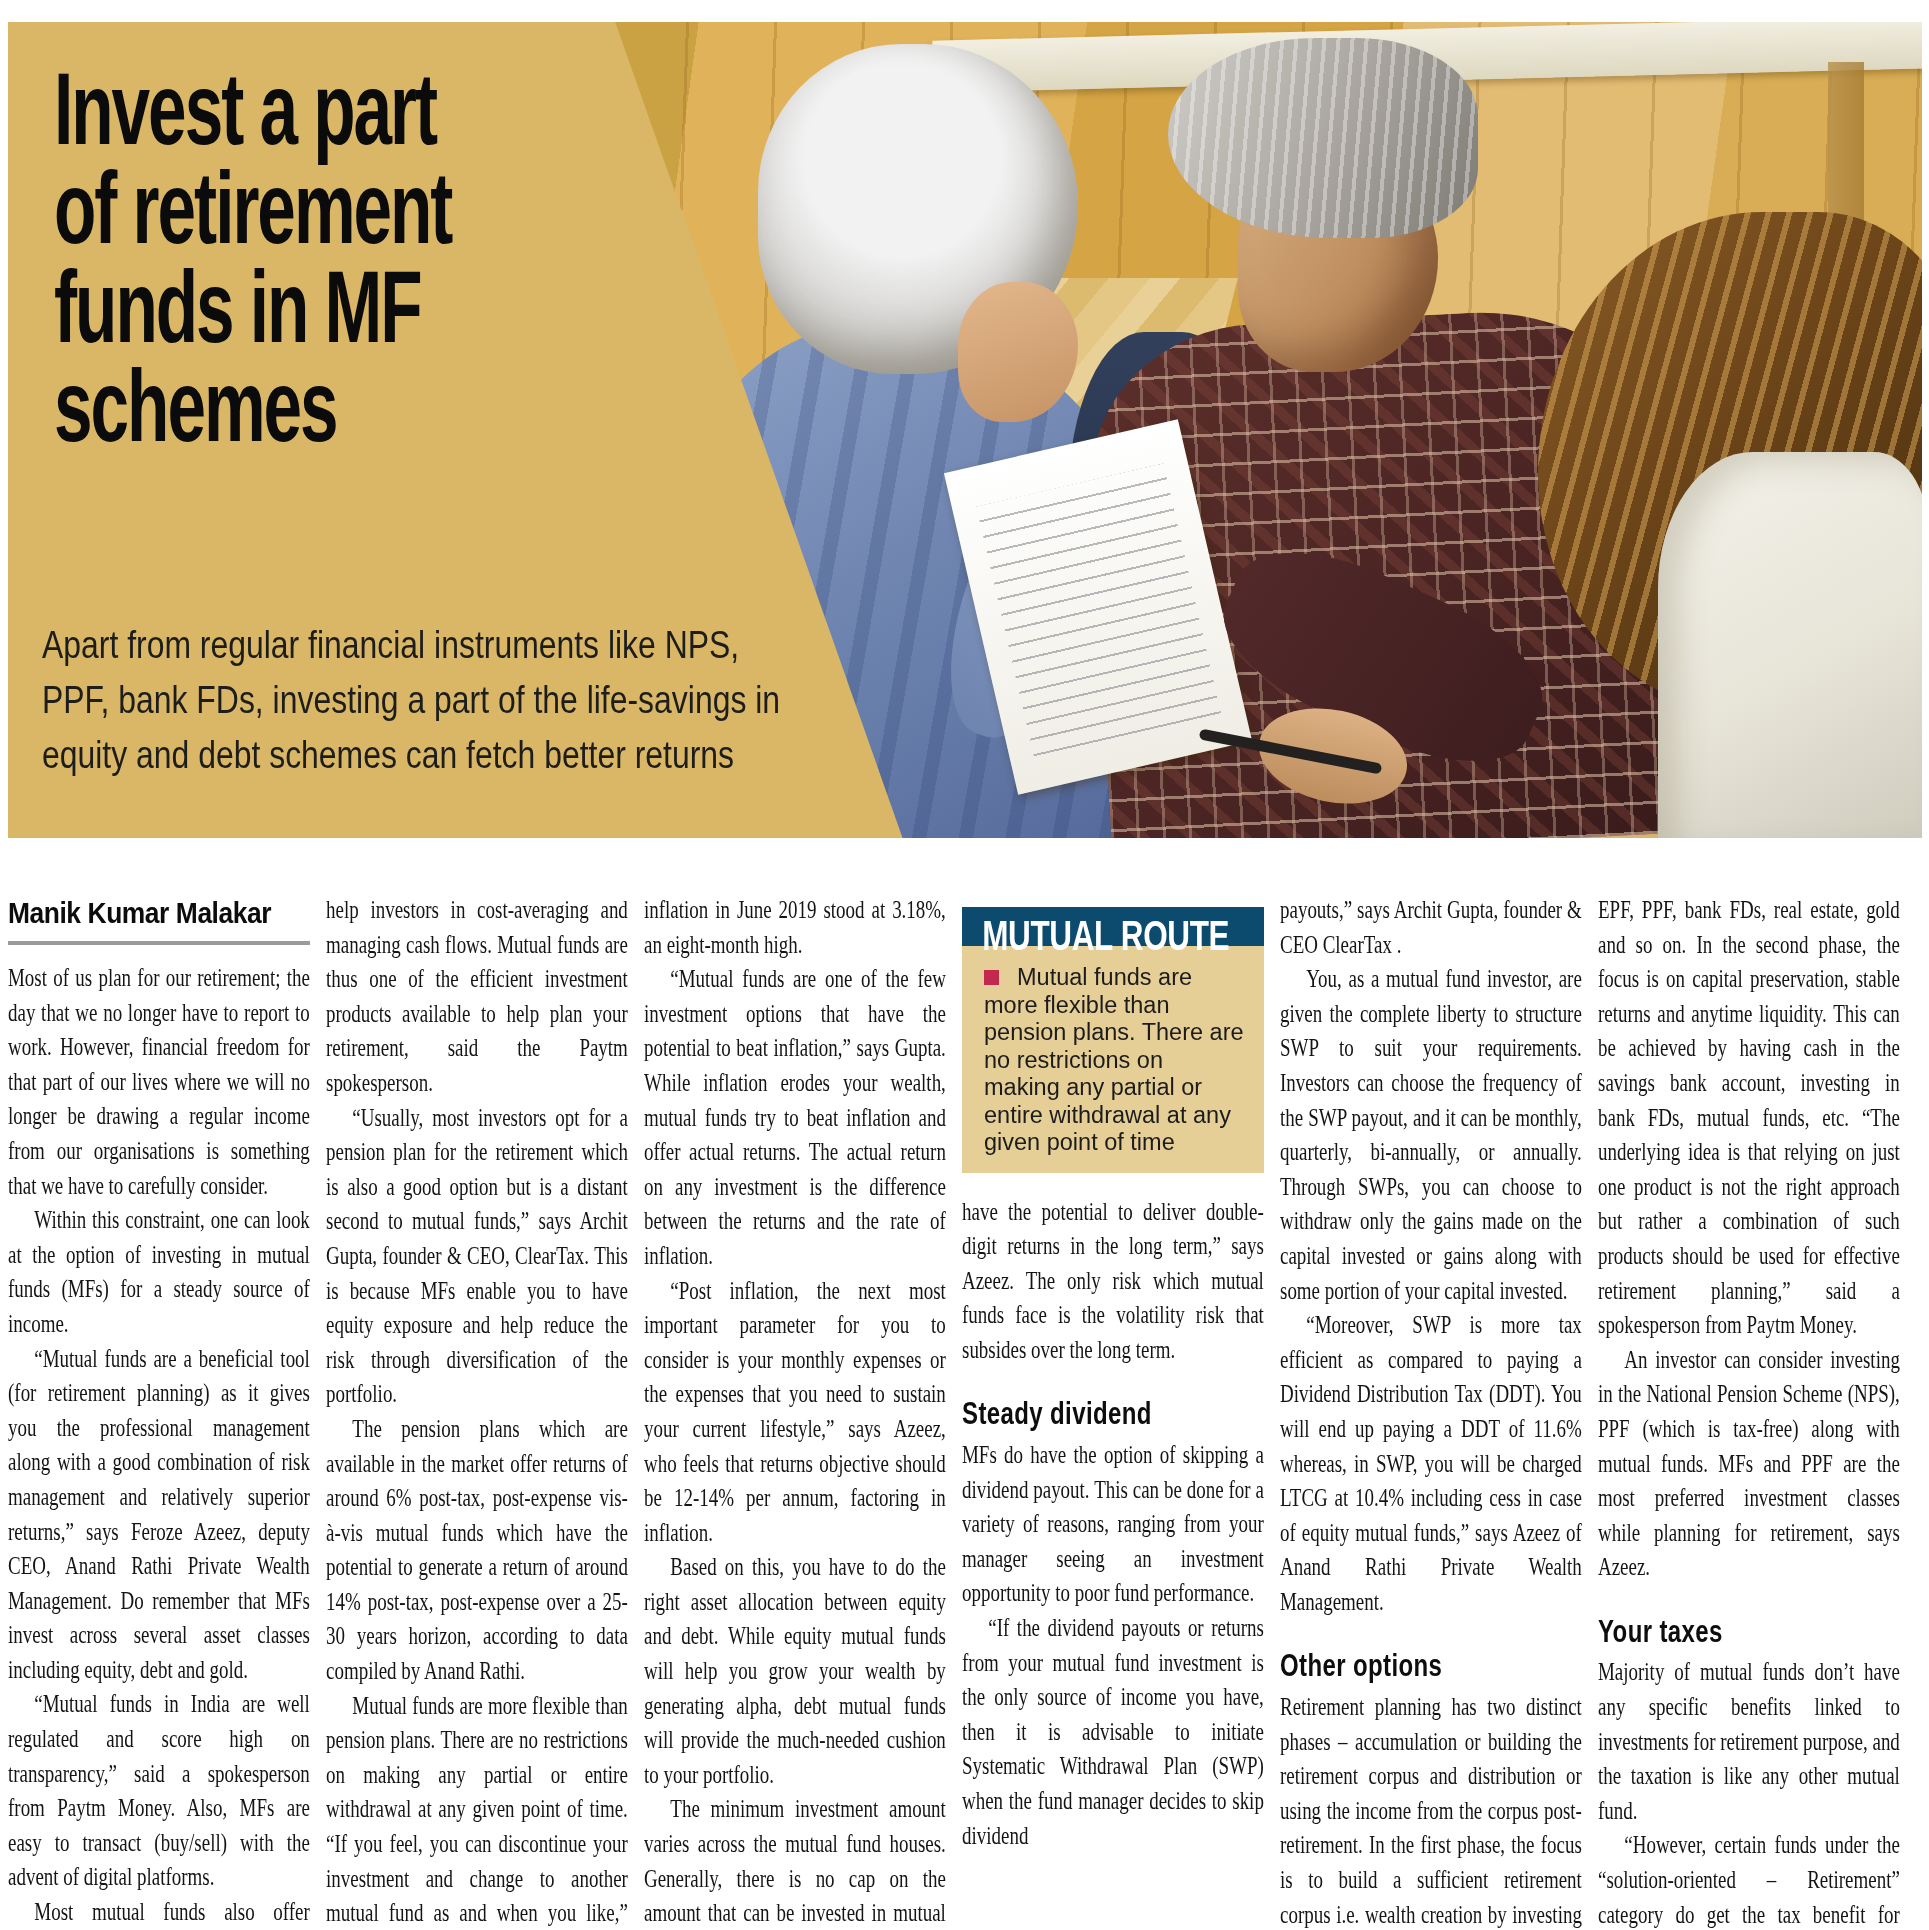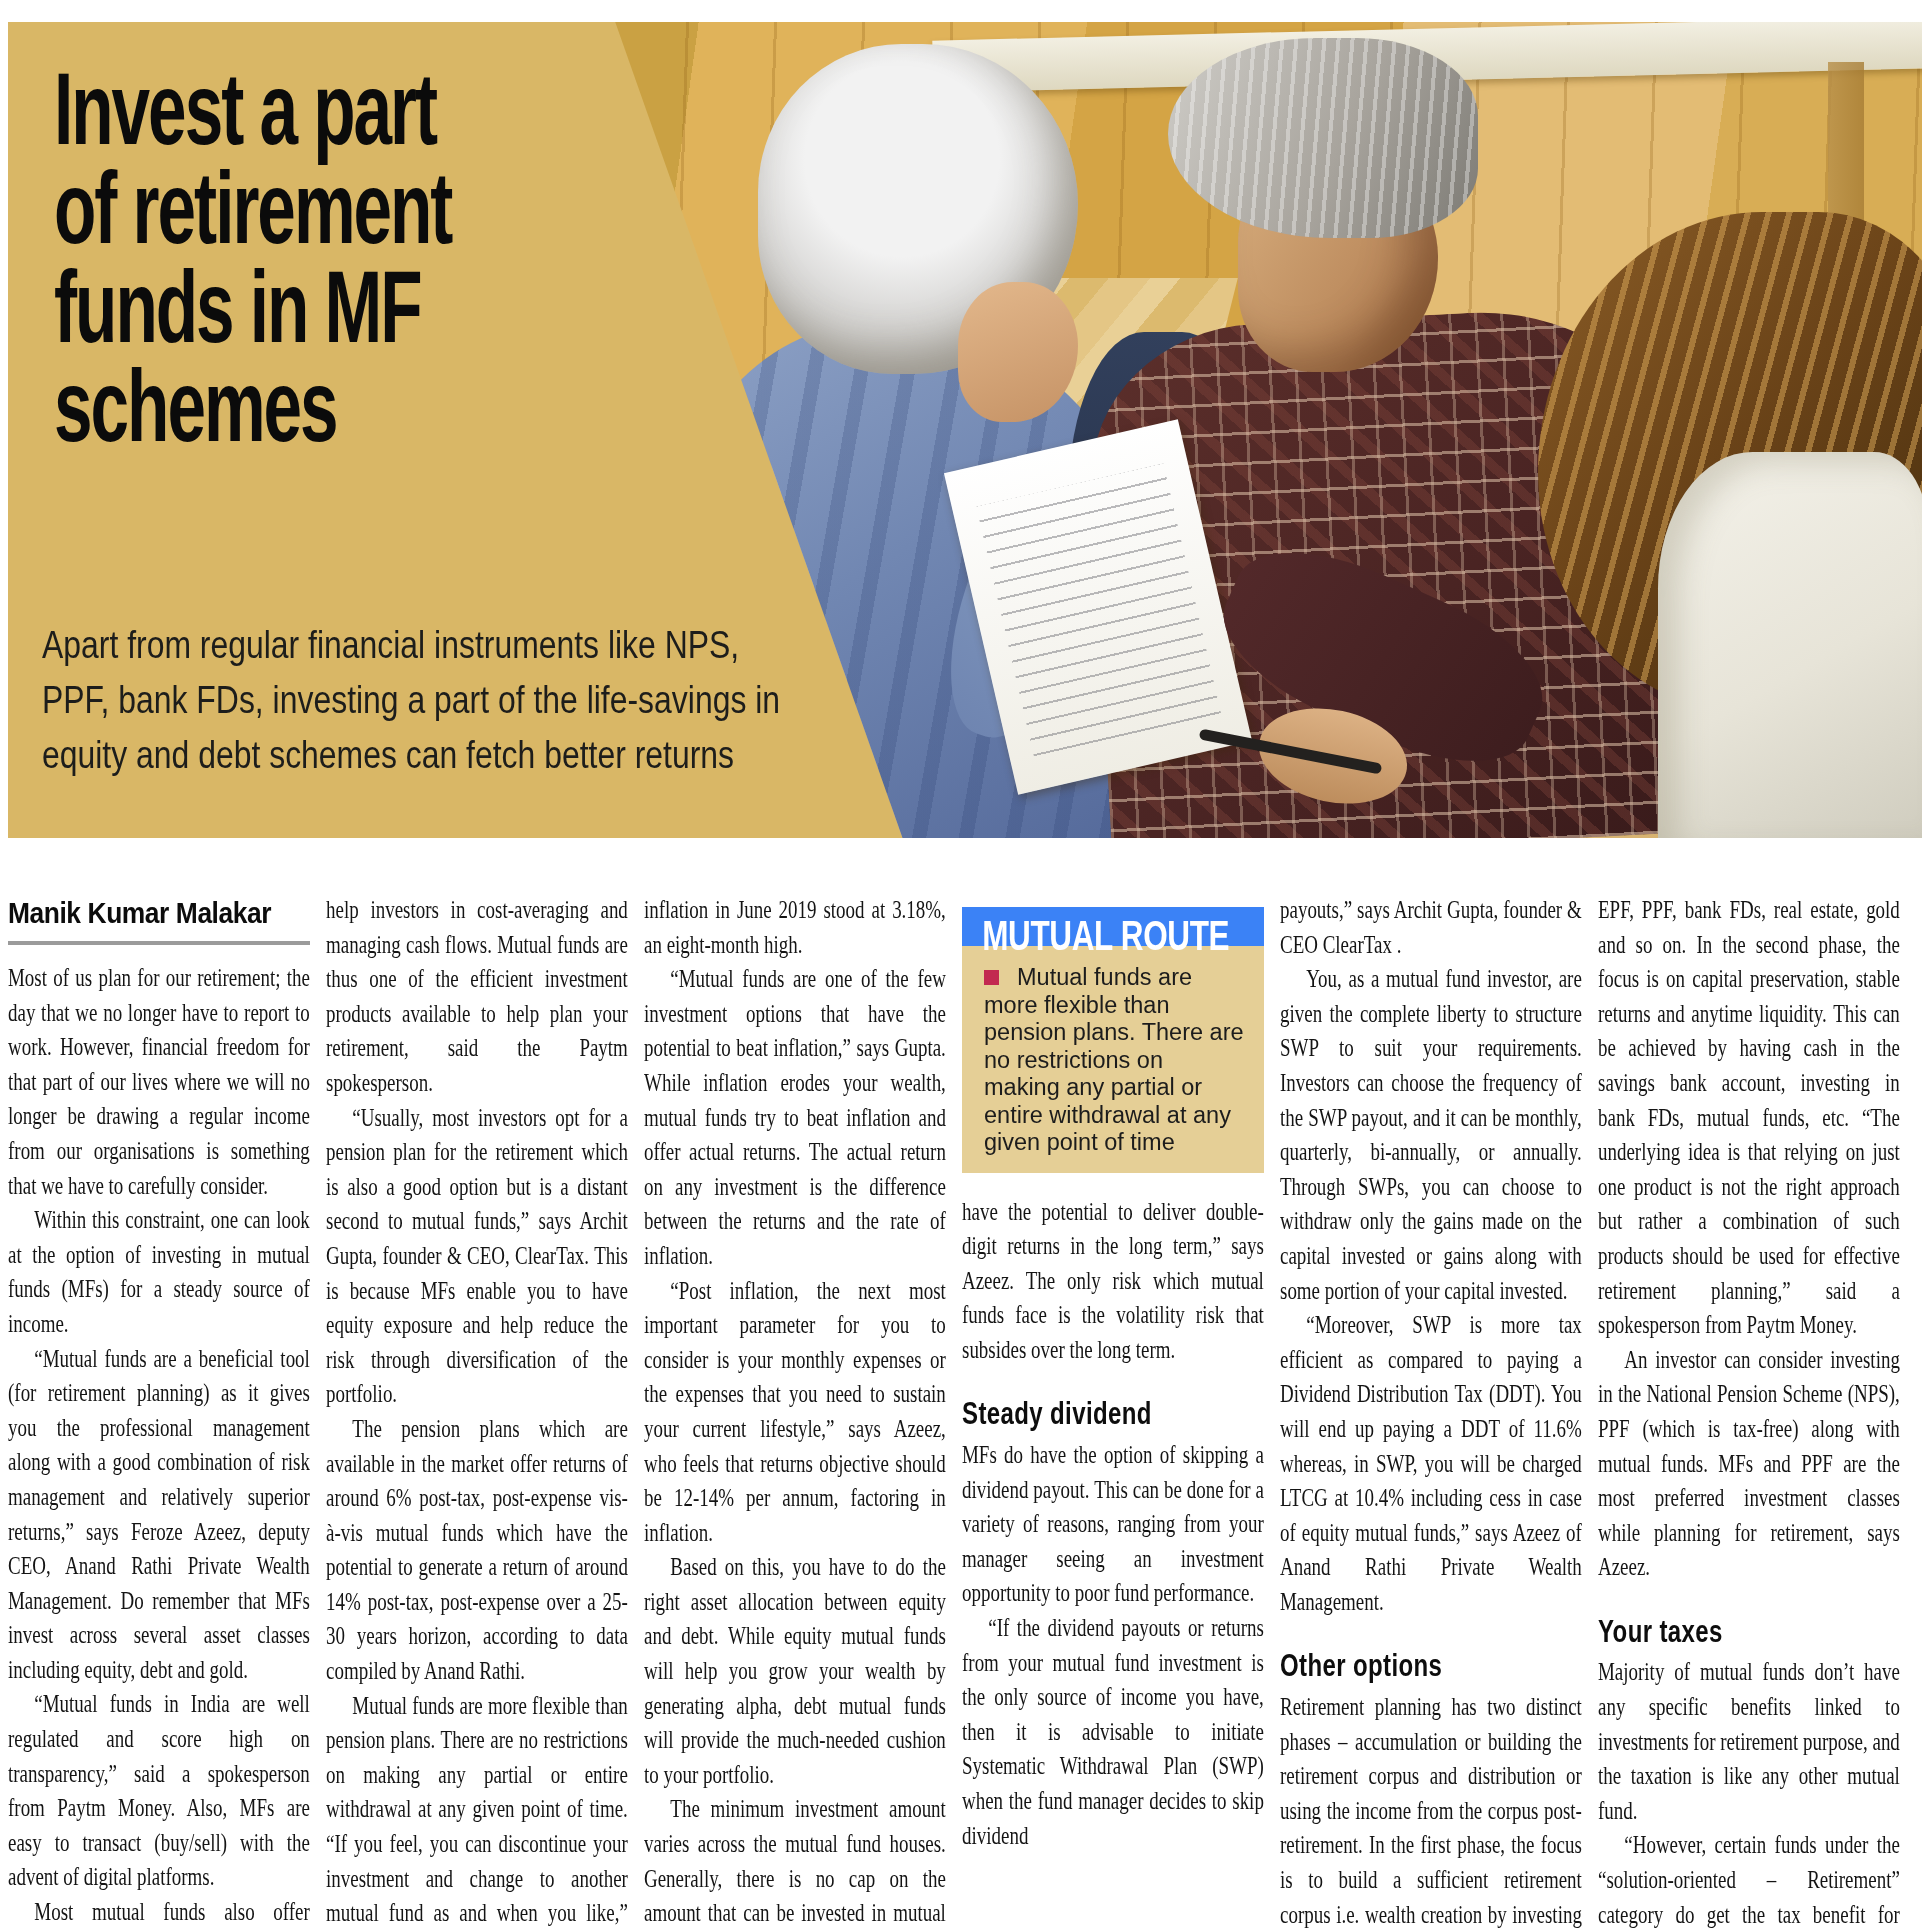--- a/index.html
+++ b/index.html
@@ -101,21 +101,21 @@
   .paras p.subhead{font-family:"Liberation Sans",sans-serif;font-weight:bold;font-size:31px;
                    letter-spacing:.5px;margin:30px 0 6px;text-align:left;text-indent:0;color:#0d0d0d;}
 
   .byline-wrap{margin:4px 0 16px;}
   .byline{font-family:"Liberation Sans",sans-serif;font-weight:bold;font-size:30px;line-height:32px;
           letter-spacing:-.5px;transform:scaleX(.88);transform-origin:0 0;white-space:nowrap;color:#0c0c0c;}
   .byline-rule{height:4px;background:#9b9b9b;margin-top:12px;width:302px;}
 
   
   .mutual-box{width:302px;margin:14px 0 22px;}
-  .box-head{height:39px;background:#3b82f6;}
+  .box-head{height:39px;background:#0c4a6e;}
   .box-head span{display:inline-block;color:#ffffff;font-family:"Liberation Sans",sans-serif;
                  font-weight:bold;font-size:42px;line-height:57px;letter-spacing:-.5px;
                  padding-left:27px;transform:scaleX(.75);transform-origin:0 0;white-space:nowrap;}
   .box-body{background:#e5cf96;padding:18px 20px 16px 22px;}
   .box-body p.bullet{margin:0;font-family:"Liberation Sans",sans-serif;font-size:23.5px;
                      line-height:27.5px;color:#1c1c1c;text-align:left;}
   .box-body p.bullet + p.bullet{border-top:3px dotted #6f6f6f;margin-top:14px;padding-top:14px;}
   .box-body p.bullet.bold{font-weight:bold;}
   .sq{display:inline-block;width:15px;height:15px;background:#c22950;margin-right:18px;}
 </style>

